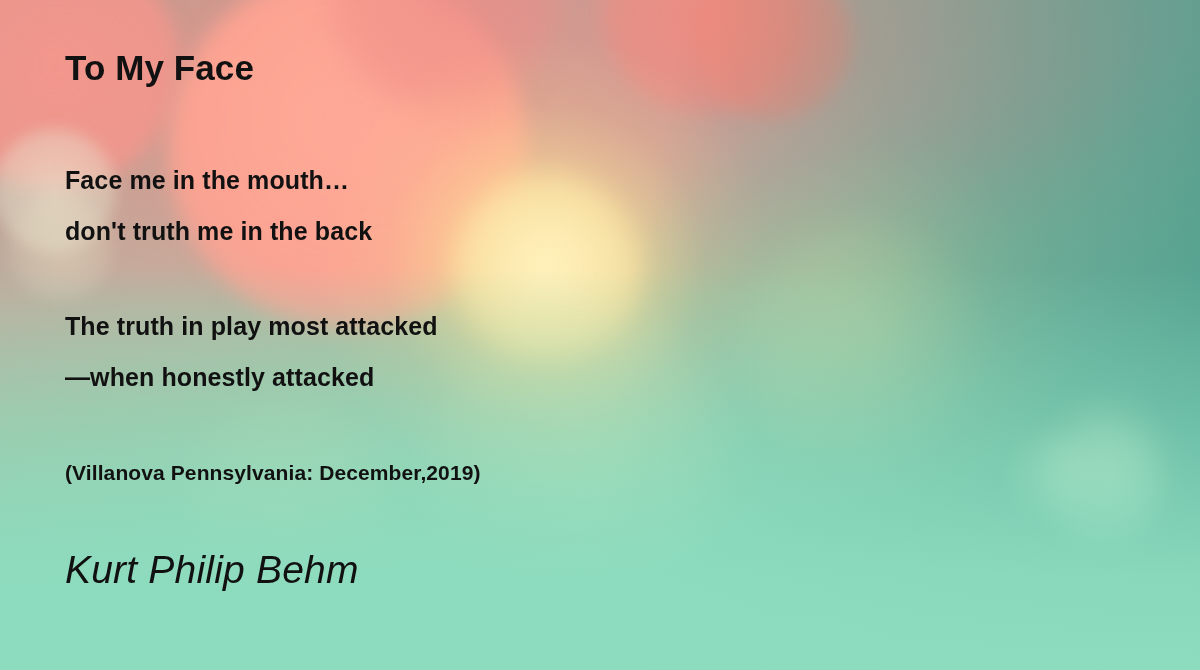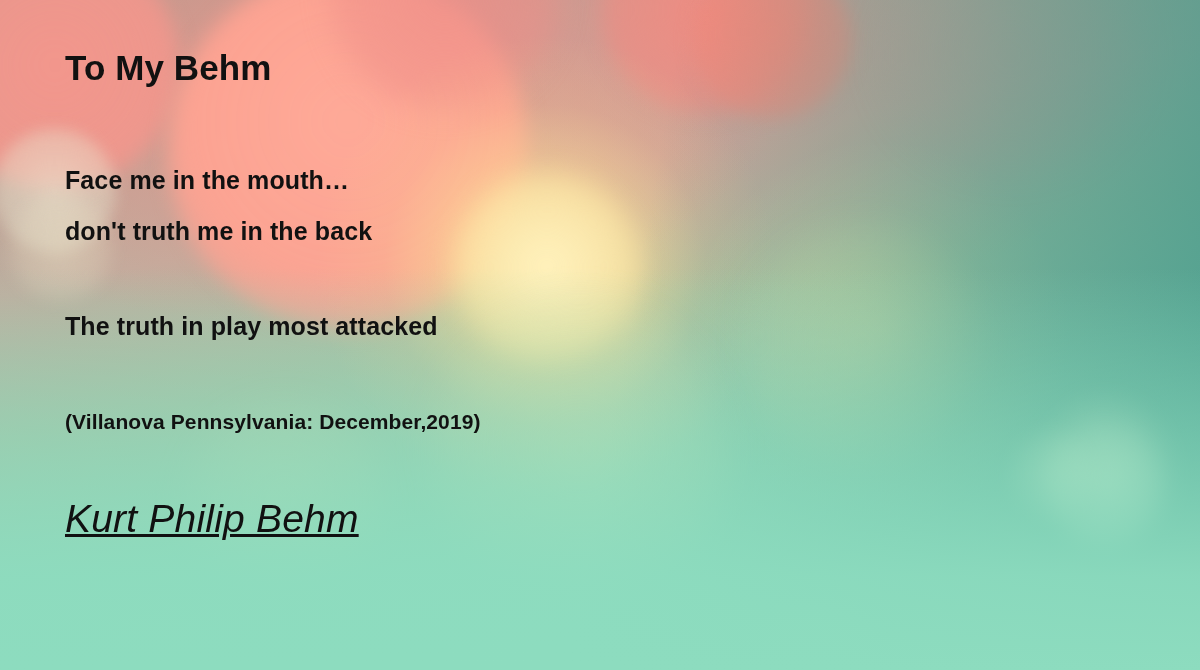--- a/index.html
+++ b/index.html
@@ -115,21 +115,20 @@
     white-space: pre;
   }
 
   #author-name {
     font-size: 39px;
     font-style: italic;
     font-weight: normal;
     line-height: 1.0;
     letter-spacing: 0.2px;
     white-space: pre;
-    text-decoration: underline;
   }
 </style>
 </head>
 <body>
 
 <div id="poem-card">
 
   <div class="bg-layer" id="bg-base"></div>
   <div class="bg-layer" id="bg-pink-haze"></div>
 
@@ -206,29 +205,30 @@
               filter:blur(14px);"></div>
 
   <div class="bokeh" style="left:440px; top:630px; width:110px; height:110px;
               background:radial-gradient(circle at 50% 50%, rgba(210,238,198,0.24) 0%, rgba(210,238,198,0) 100%);
               filter:blur(12px);"></div>
 
   <div class="bg-layer" id="bg-mint-bottom"></div>
 
   <div id="poem-text">
 
-    <div class="poem-title">To My Behm</div>
+    <div class="poem-title">To My Face</div>
 
     <div class="stanza">
       <div class="poem-line">Face me in the mouth…</div>
       <div class="poem-line">don't truth me in the back</div>
     </div>
 
     <div class="stanza">
       <div class="poem-line">The truth in play most attacked</div>
+      <div class="poem-line">—when honestly attacked</div>
     </div>
 
     <div id="place-date-line">(Villanova Pennsylvania: December,2019)</div>
 
     <div id="author-name">Kurt Philip Behm</div>
 
   </div>
 </div>
 
 </body></html>

